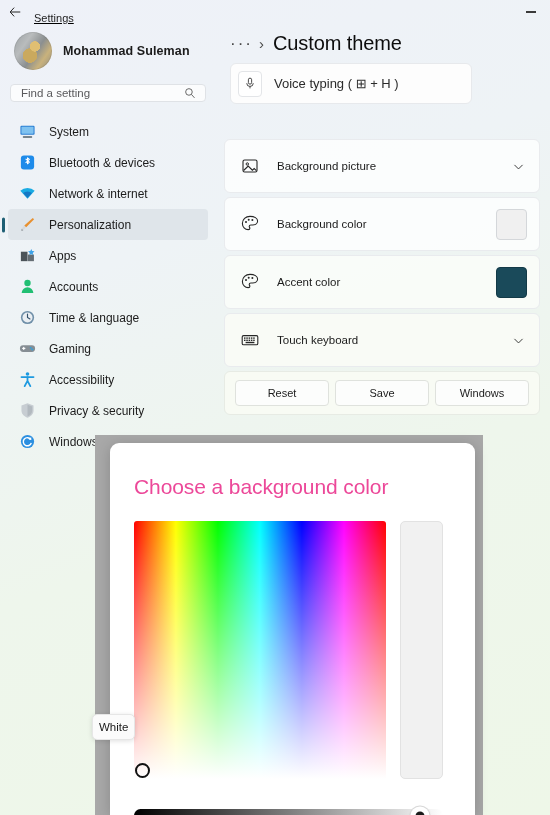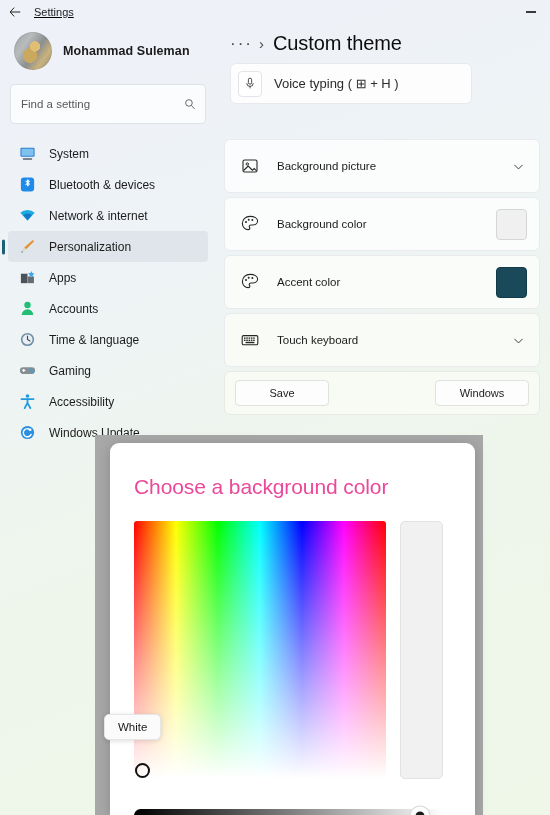--- a/index.html
+++ b/index.html
@@ -12,21 +12,21 @@
 
   #app {
     position: relative;
     width: 550px; height: 815px;
     background: linear-gradient(160deg, #eef1f8 0%, #eef3f6 30%, #eef6ec 60%, #eef7e8 100%);
   }
 
   
   .titlebar {
     position: absolute; top: 0; left: 0; width: 550px; height: 24px;
-    display: flex; align-items: center;
+    display: flex; align-items: flex-end;
     background: transparent;
     text-decoration: underline;
   }
   .tb-back {
     width: 30px; height: 24px;
     display: flex; align-items: center; justify-content: center;
     font-size: 13px; color: #1d1d1d;
   }
   .tb-title {
     font-size: 11px; color: #1d1d1d; margin-left: 4px;
@@ -58,21 +58,21 @@
     box-shadow: inset 0 0 0 1px rgba(0,0,0,.08);
     flex: none;
   }
   .user-name {
     font-size: 12.5px; font-weight: bold; color: #1b1b1b; margin-left: 11px;
     letter-spacing: .1px;
   }
   .searchbox {
     position: relative;
     margin: 4px 2px 0 2px;
-    height: 40px;
+    height: 18px;
     background: #fbfcfd;
     border: 1px solid #dfe2e6;
     border-radius: 4px;
     display: flex; align-items: center;
   }
   .searchbox .ph { font-size: 11.5px; color: #59595c; padding-left: 10px; }
   .searchbox .mag {
     position: absolute; right: 9px; top: 50%; transform: translateY(-50%);
     width: 12px; height: 12px;
   }
@@ -202,26 +202,26 @@
     border: 2px solid #111; background: transparent;
   }
   .preview {
     width: 43px; height: 258px;
     margin-left: 14px;
     background: #f1f1f1;
     border: 1px solid #e2e2e2;
     border-radius: 5px;
   }
   .tooltip {
-    position: absolute; left: 104px; top: 714px;
+    position: absolute; left: 92px; top: 714px;
     background: #fbfbfb;
     border: 1px solid #e6e6e6;
     border-radius: 5px;
     box-shadow: 0 1px 5px rgba(0,0,0,.13);
-    padding: 6px 13px;
+    padding: 6px 6px;
     font-size: 11.5px; color: #1a1a1a;
     z-index: 40;
   }
   .slider-wrap { padding: 30px 0 0 24px; }
   .slider-track {
     position: relative;
     width: 309px; height: 13px; border-radius: 7px;
     background: linear-gradient(to right, #000000 0%, #7d7d7d 50%, #ffffff 100%);
   }
   .slider-thumb {
@@ -361,20 +361,29 @@
         <span class="nav-ico">
           <svg width="17" height="17" viewBox="0 0 18 18">
             <circle cx="9" cy="3.2" r="1.9" fill="#1e9ae0"></circle>
             <path d="M2.6 6.4 H15.4" stroke="#1e9ae0" stroke-width="1.9" stroke-linecap="round"></path>
             <path d="M9 6.4 V10.4 L6 16 M9 10.4 L12 16" stroke="#1e9ae0" stroke-width="1.9" fill="none" stroke-linecap="round"></path>
           </svg>
         </span>
         <span class="nav-label">Accessibility</span>
       </div>
 
+      <div class="nav-item">
+        <span class="nav-ico">
+          <svg width="17" height="17" viewBox="0 0 18 18">
+            <path d="M9 1.4 L15.4 3.8 V9 C15.4 12.7 12.6 15.5 9 16.6 C5.4 15.5 2.6 12.7 2.6 9 V3.8 Z" fill="#c7cdd2"></path>
+            <path d="M9 2.9 L14 4.8 V9 C14 12 11.8 14.3 9 15.2 Z" fill="#b2b9bf"></path>
+          </svg>
+        </span>
+        <span class="nav-label">Privacy &amp; security</span>
+      </div>
 
       <div class="nav-item">
         <span class="nav-ico">
           <svg width="17" height="17" viewBox="0 0 18 18">
             <circle cx="9" cy="9" r="7" fill="#2b8fe0"></circle>
             <path d="M12.4 6.8 A4.3 4.3 0 1 0 13 10.4" fill="none" stroke="#fff" stroke-width="1.5"></path>
             <path d="M12.8 4.3 L13.1 7.3 L10.2 7" fill="#fff"></path>
           </svg>
         </span>
         <span class="nav-label">Windows Update</span>
@@ -461,20 +470,21 @@
             <rect x="5.6" y="11.8" width="8.8" height="1.4" fill="#262626"></rect>
           </svg>
         </span>
         <span class="srow-label">Touch keyboard</span>
         <svg class="chev" viewBox="0 0 16 16">
           <path d="M3 6 L8 11 L13 6" fill="none" stroke="#3a3a3a" stroke-width="1.2"></path>
         </svg>
       </div>
 
       <div class="btnrow">
+        <div class="btn">Reset</div>
         <div class="btn">Save</div>
         <div class="btn">Windows</div>
       </div>
 
     </div>
   </div>
 
   <div class="bgtext" style="left:98px;top:460px;font-weight:bold">mad</div>
   <div class="bgtext" style="left:97px;top:478px">utlo</div>
   <div class="bgtext" style="left:470px;top:455px;font-weight:bold;font-size:20px">n</div>

